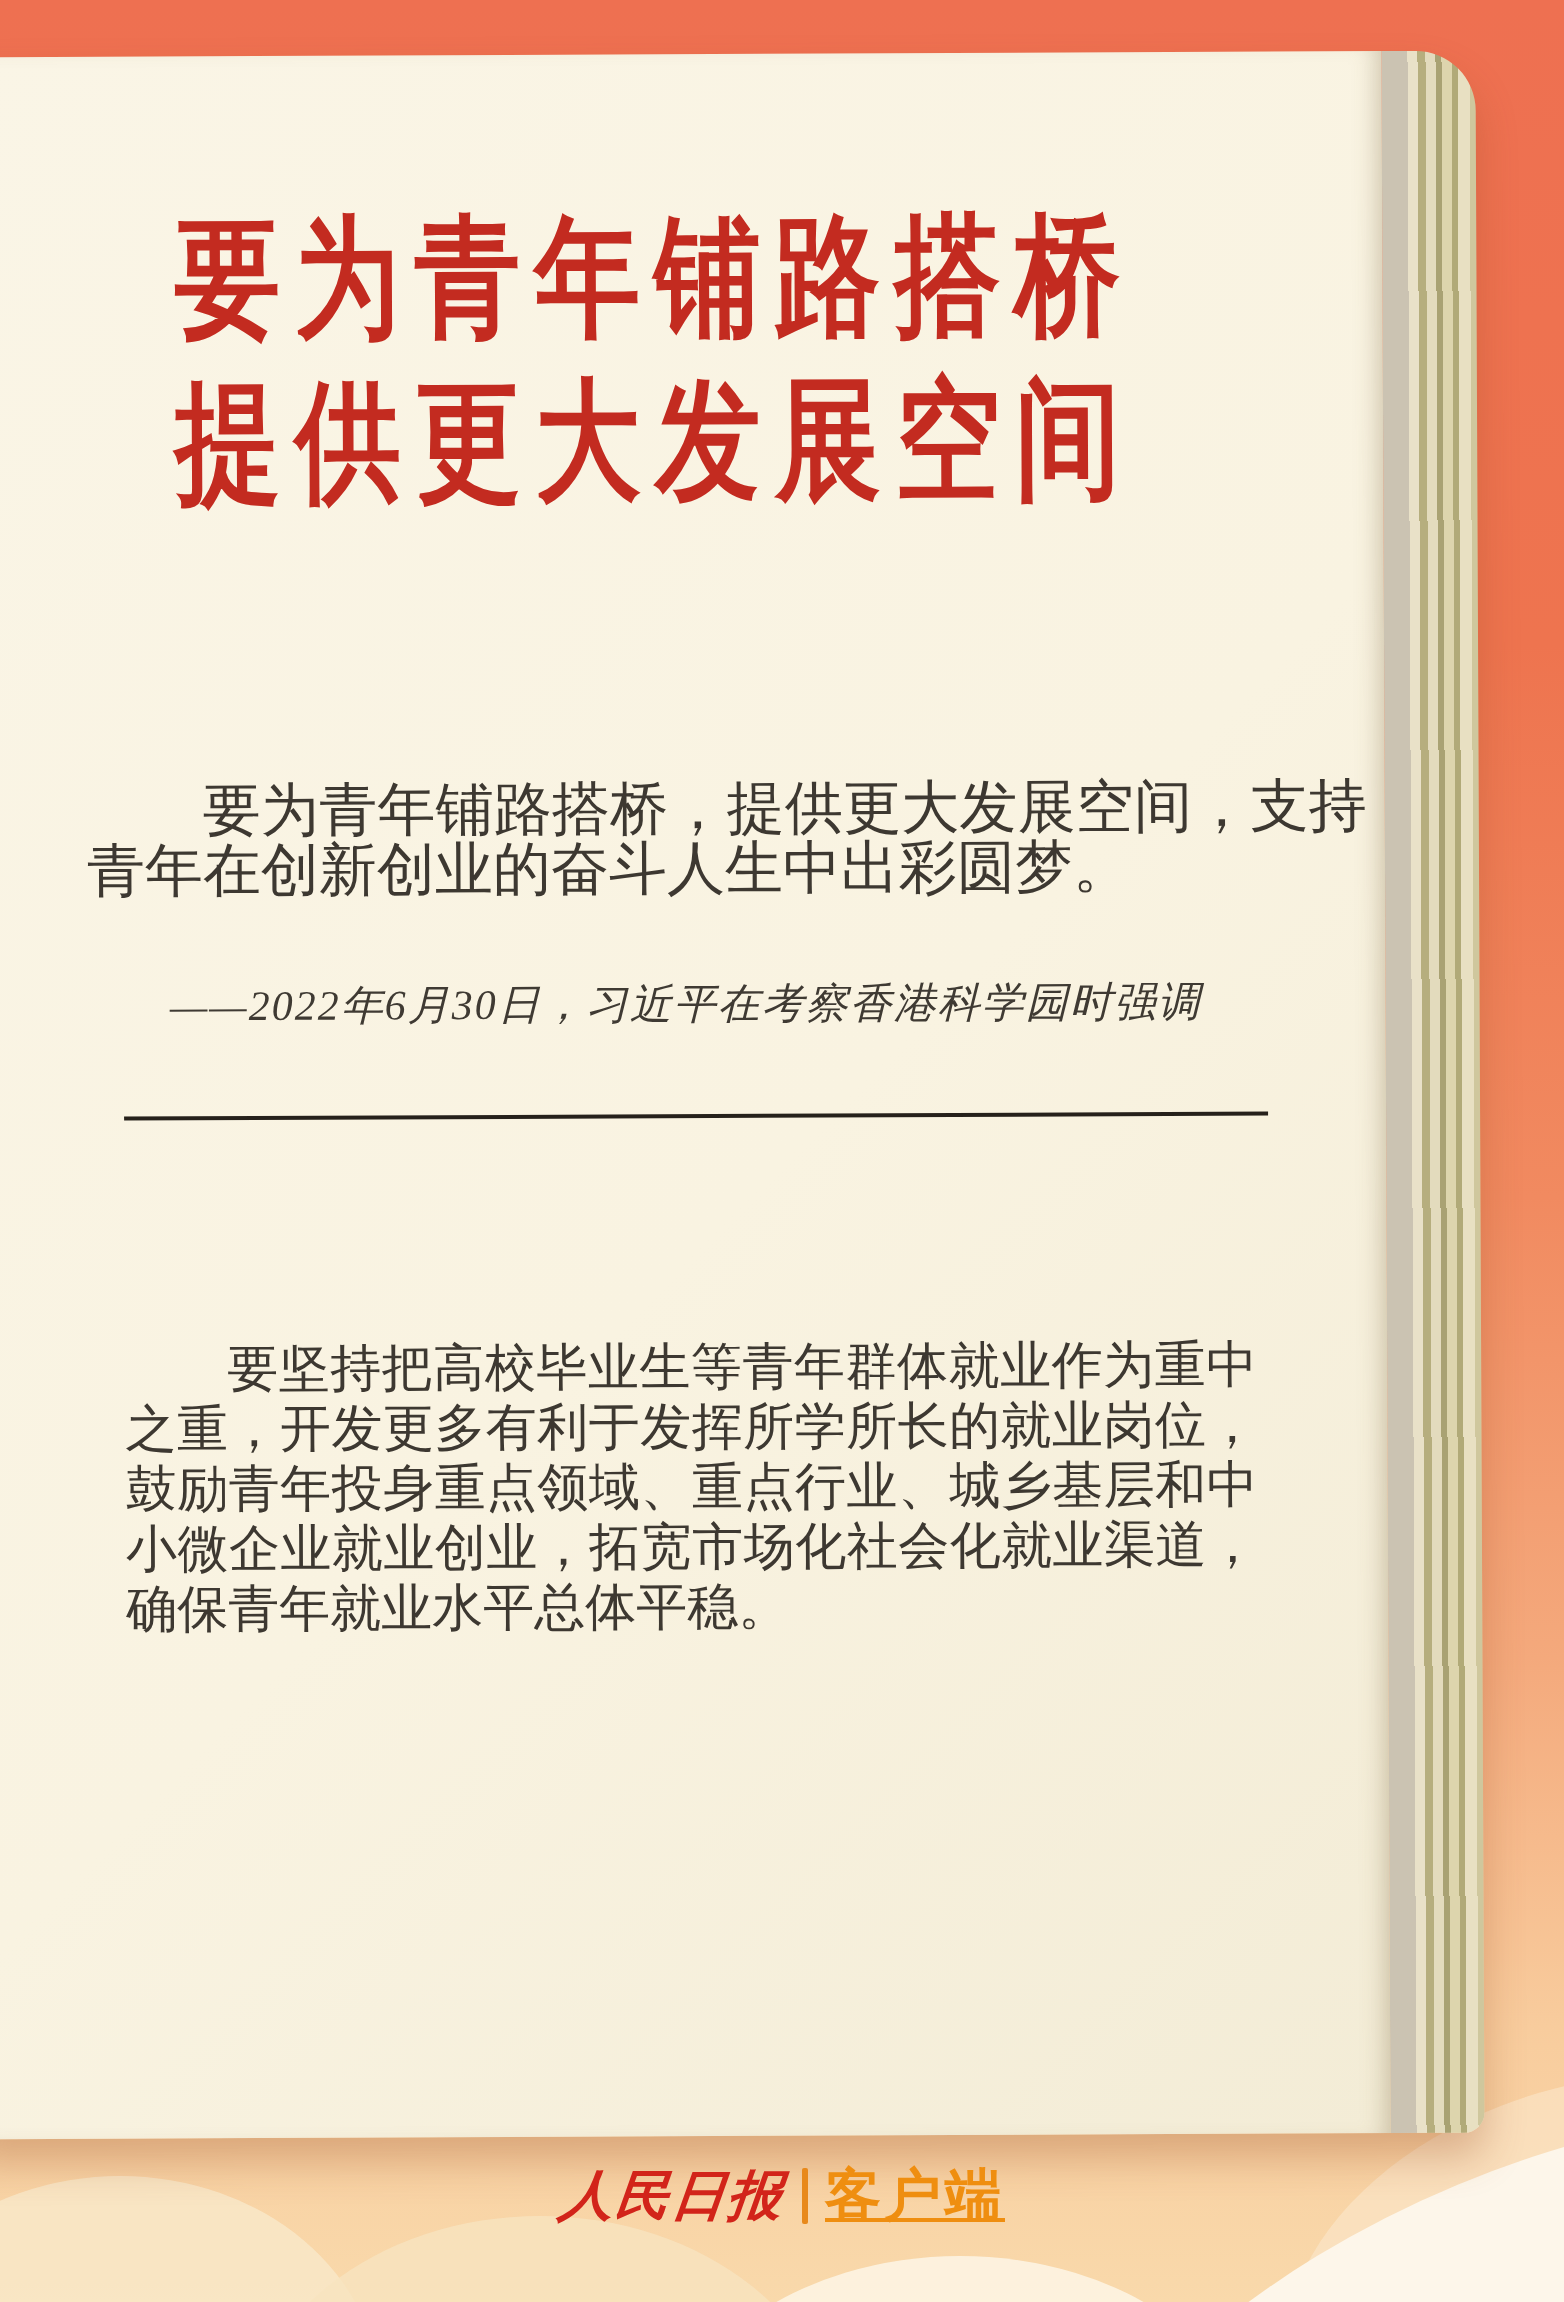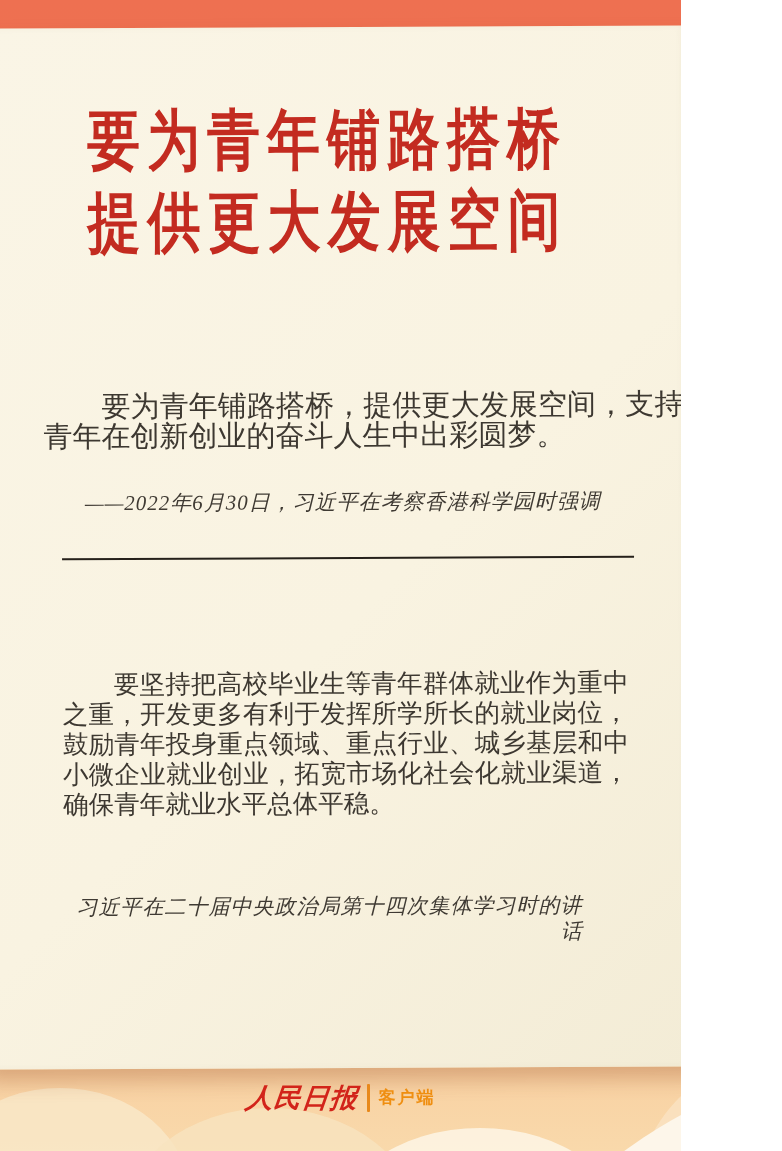--- a/index.html
+++ b/index.html
@@ -1,18 +1,18 @@
 <!DOCTYPE html>
 <html><head>
 <meta charset="utf-8">
 <style>
   html,body{margin:0;padding:0;}
   .stage{
     position:relative;
-    width:681px;height:1151px;
+    width:782px;height:1151px;
     overflow:hidden;
     background:linear-gradient(180deg,#ee7051 0%,#ee744f 28%,#f18a60 52%,#f4a97c 72%,#f8cc9d 88%,#f9d9ab 100%);
     font-family:"Liberation Serif","DejaVu Serif",serif;
   }
   
   .cloud{position:absolute;border-radius:50%;}
   .cloud.c1{left:-70px;top:1088px;width:260px;height:220px;background:#f9e8c8;opacity:.85;}
   .cloud.c2{left:120px;top:1108px;width:300px;height:240px;background:#f8e3bf;opacity:.8;}
   .cloud.c3{left:330px;top:1128px;width:300px;height:220px;background:#fdf4e2;opacity:.9;}
   .swoosh{position:absolute;left:470px;top:1058px;width:820px;height:620px;
@@ -87,22 +87,23 @@
   }
   .brand-name{
     color:#d2241a;font-weight:bold;font-style:italic;
     font-size:27px;line-height:30px;letter-spacing:1px;
     font-family:"Liberation Serif","DejaVu Serif",serif;
     transform:skewX(-6deg);
   }
   .brand-bar{width:3px;height:28px;background:#e8891b;border-radius:1px;}
   .brand-client{
     color:#ef8e10;font-weight:bold;
-    font-size:17px;line-height:30px;letter-spacing:2px;
+    font-size:28px;line-height:30px;letter-spacing:2px;
     font-family:"Liberation Sans","DejaVu Sans",sans-serif;
+    text-decoration:underline;
   }
 </style>
 </head>
 <body>
 
 <div class="stage">
 
   <div class="cloud c1"></div>
   <div class="cloud c2"></div>
   <div class="swoosh2"></div>
@@ -121,21 +122,20 @@
       <p class="quote q1">要为青年铺路搭桥，提供更大发展空间，支持青年在创新创业的奋斗人生中出彩圆梦。</p>
 
       <p class="attribution a1">——2022年6月30日，习近平在考察香港科学园时强调</p>
 
       <div class="divider"></div>
 
       <p class="quote q2">要坚持把高校毕业生等青年群体就业作为重中之重，开发更多有利于发挥所学所长的就业岗位，鼓励青年投身重点领域、重点行业、城乡基层和中小微企业就业创业，拓宽市场化社会化就业渠道，确保青年就业水平总体平稳。</p>
 
       <p class="attribution a2">
         <br>
-        <span>习近平在二十届中央政治局第十四次集体学习时的讲话</span>
       </p>
 
     </div>
   </div>
 
   <div class="footer-logo">
     <span class="brand-name">人民日报</span>
     <span class="brand-bar"></span>
     <span class="brand-client">客户端</span>
   </div>

